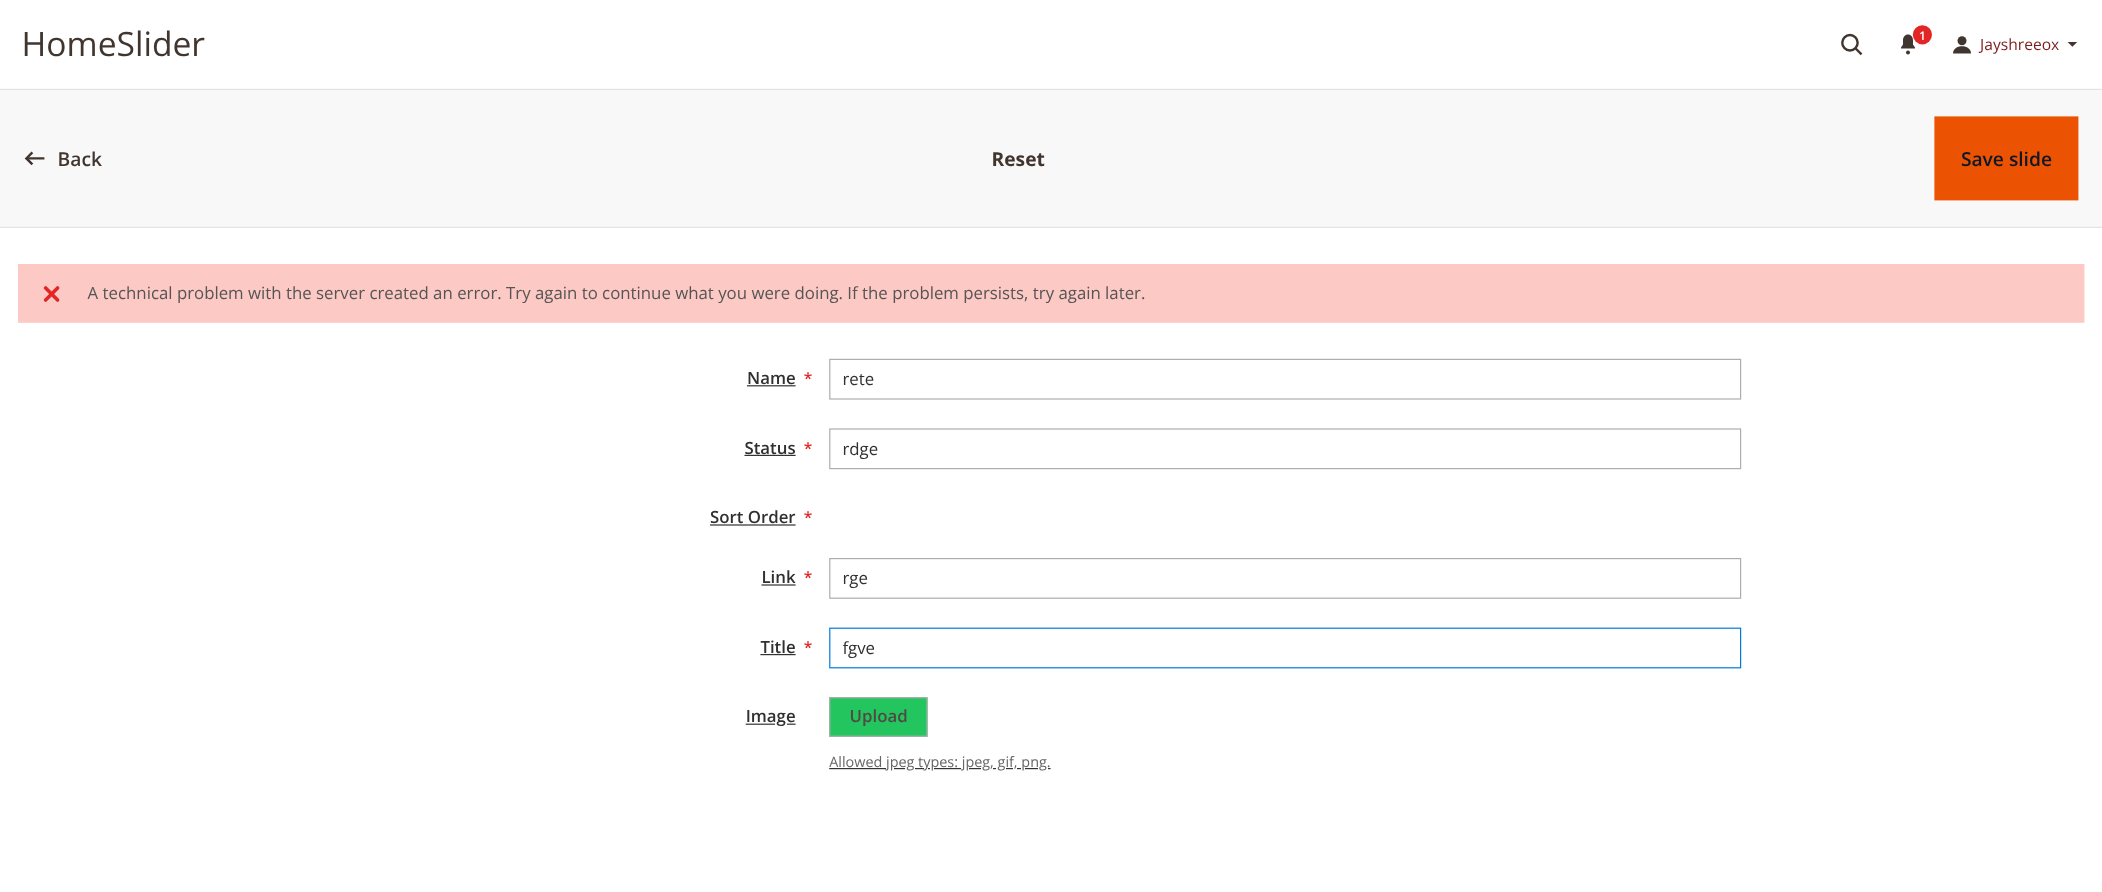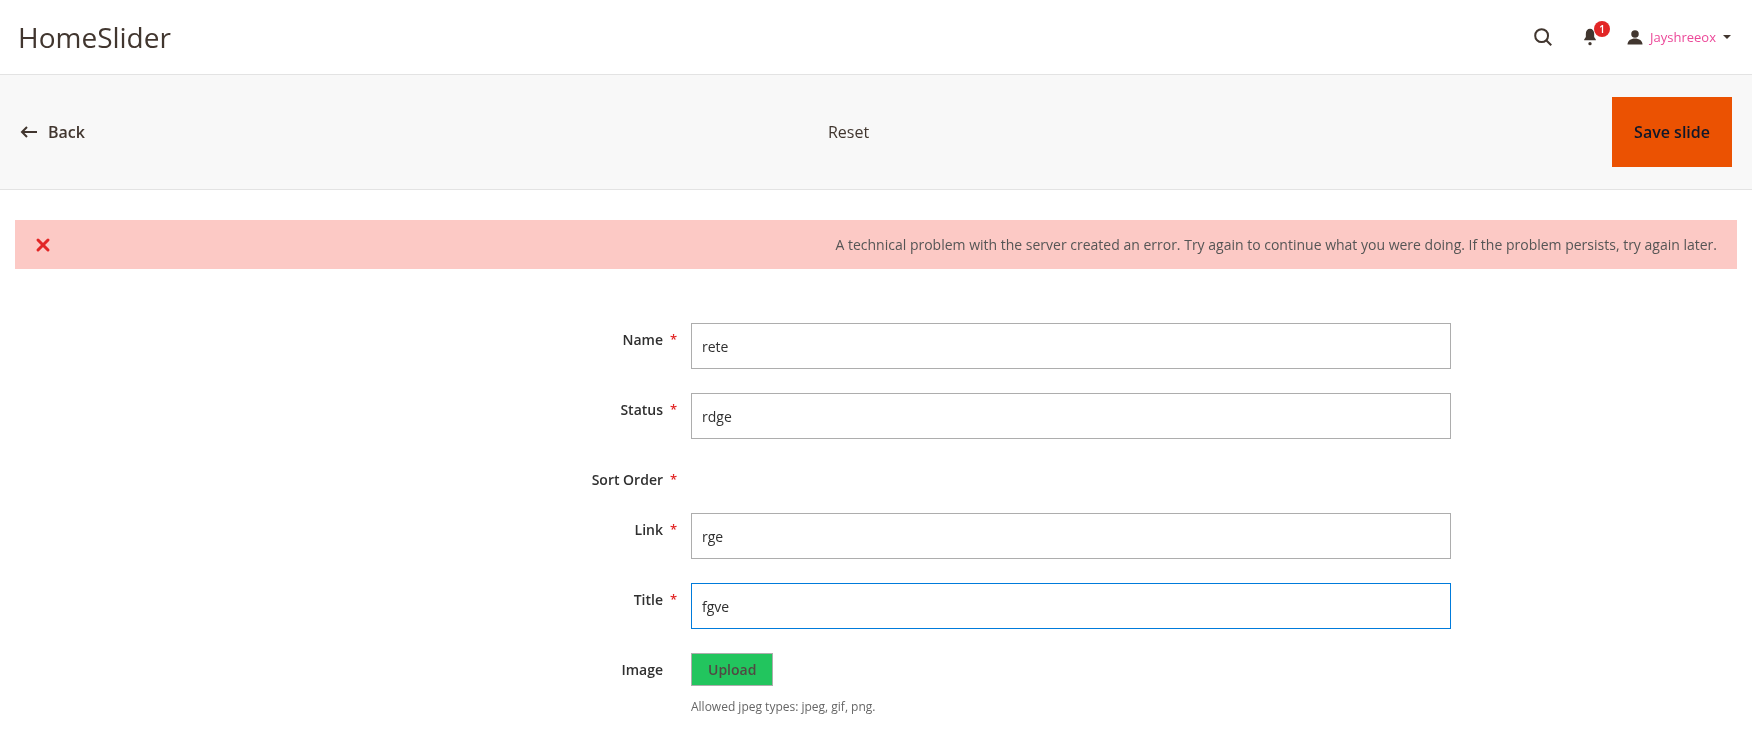--- a/index.html
+++ b/index.html
@@ -46,21 +46,21 @@
     display: flex;
     align-items: center;
     justify-content: center;
     padding: 0 4px;
   }
   .user-menu {
     display: flex;
     align-items: center;
     gap: 6px;
     cursor: pointer;
-    color: #ec4899;
+    color: #7f1d1d;
     font-size: 13px;
   }
   .top-toolbar {
     background: #f8f8f8;
     border-top: 1px solid #e3e3e3;
     border-bottom: 1px solid #e3e3e3;
     padding: 22px 20px;
     display: flex;
     justify-content: space-between;
     align-items: center;
@@ -72,51 +72,51 @@
     gap: 10px;
     cursor: pointer;
     color: #41362f;
     font-size: 16px;
     font-weight: 600;
   }
   .reset-btn {
     cursor: pointer;
     color: #41362f;
     font-size: 16px;
-    font-weight: 400;
+    font-weight: 700;
   }
   .save-btn {
     background: #eb5202;
     color: #0f172a;
     border: none;
     padding: 24px 22px;
     font-size: 16px;
     font-weight: 600;
     cursor: pointer;
     font-family: inherit;
   }
   .error-message {
     margin: 30px 15px 0 15px;
     background: #fcc9c5;
     padding: 15px 20px;
     display: flex;
     align-items: center;
     gap: 22px;
     color: #555;
     font-size: 14px;
-    justify-content: space-between;
   }
   .error-message .x-icon {
     color: #e22626;
     flex-shrink: 0;
   }
   .form-section {
-    margin: 54px auto 0;
+    margin: 30px auto 0;
     width: 1150px;
     padding-left: 0;
+    text-decoration: underline;
   }
   .form-row {
     display: flex;
     align-items: flex-start;
     margin-bottom: 24px;
   }
   .form-label {
     width: 390px;
     text-align: right;
     padding-right: 28px;
@@ -132,21 +132,21 @@
     position: absolute;
     right: 14px;
     top: 7px;
     font-size: 13px;
   }
   .form-control {
     flex: 1;
   }
   .text-input {
     width: 100%;
-    height: 46px;
+    height: 34px;
     border: 1px solid #adadad;
     padding: 0 10px;
     font-size: 14px;
     font-family: inherit;
     color: #303030;
     background: #fff;
   }
   .text-input.focused {
     border-color: #007bdb;
   }

